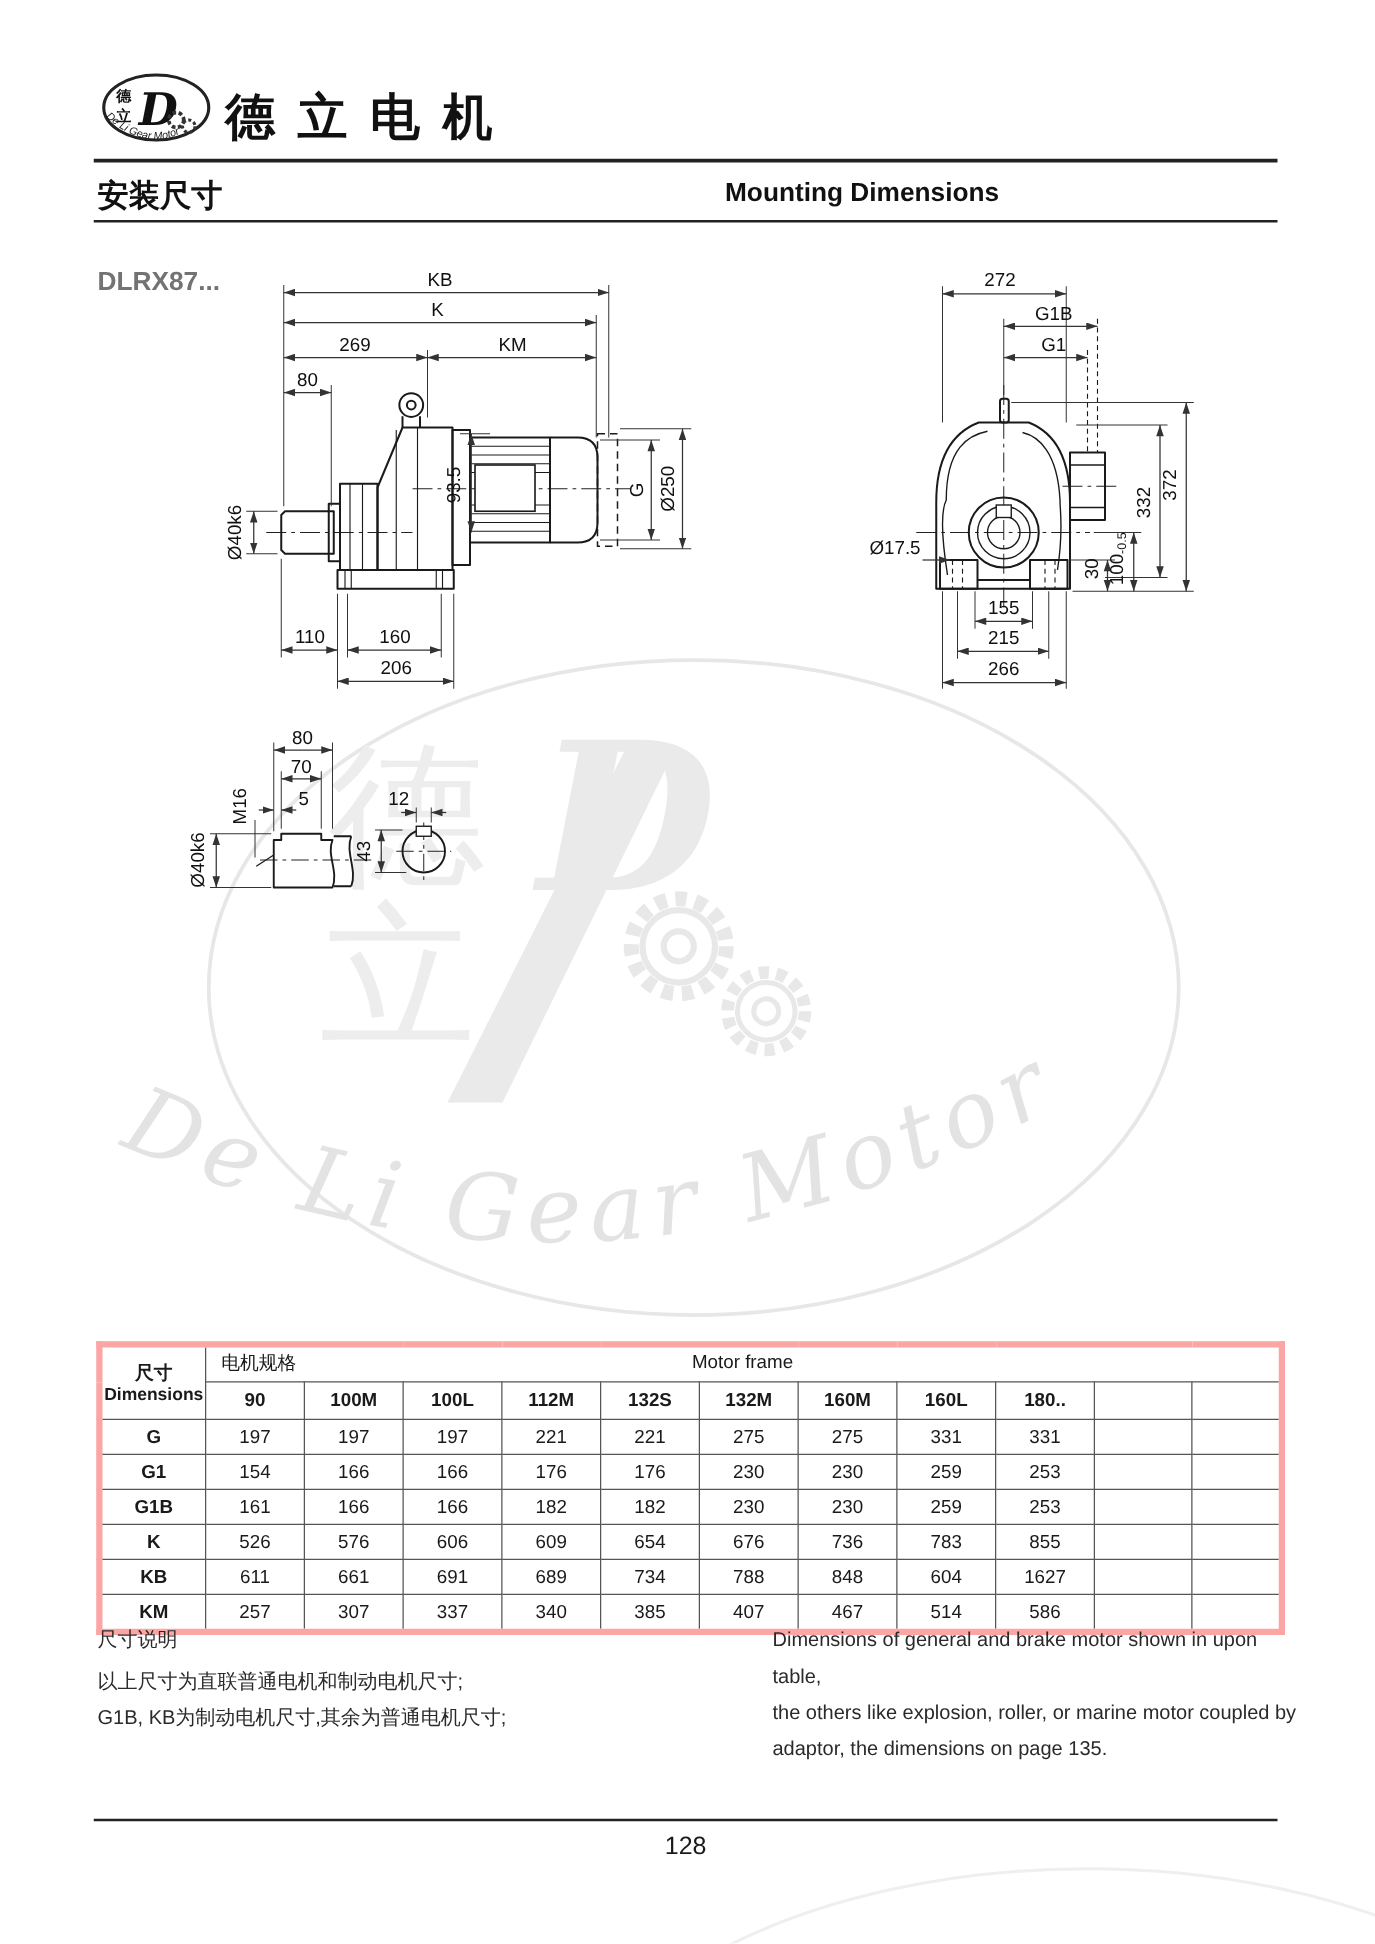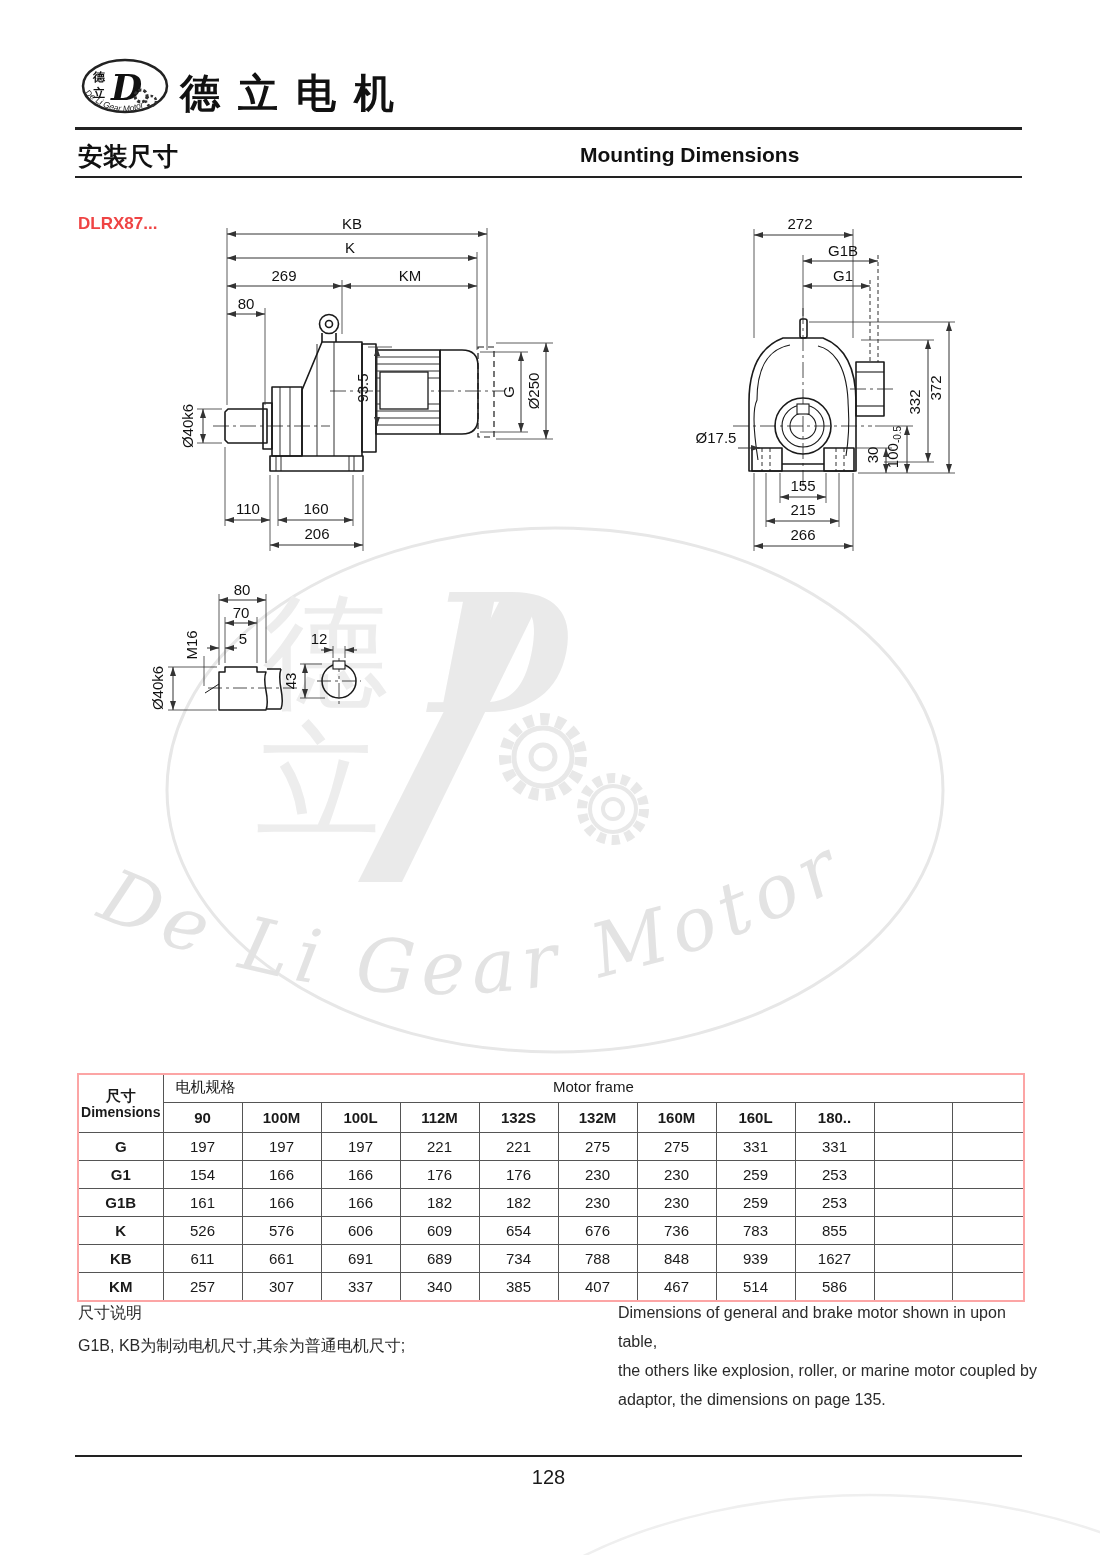--- a/index.html
+++ b/index.html
@@ -3,28 +3,28 @@
 <meta charset="utf-8">
 <style>
   html,body{margin:0;padding:0;background:#fff;}
   .page{position:relative;width:1100px;height:1555px;background:#fff;overflow:hidden;
         font-family:"Liberation Sans",sans-serif;color:#111;}
   .abs{position:absolute;}
   .rule{position:absolute;background:#222;}
   .brand{font-size:40px;font-weight:900;letter-spacing:18px;color:#111;}
   .title-zh{font-size:25px;font-weight:bold;color:#111;}
   .title-en{font-size:21px;font-weight:bold;color:#111;}
-  .model{font-size:17px;font-weight:bold;color:#ef4444;}
+  .model{font-size:21px;font-weight:bold;color:#737373;}
   svg text{font-family:"Liberation Sans",sans-serif;font-size:15px;fill:#111;}
   svg .wm-text{font-family:"DejaVu Serif",serif;}
   
   table.dims{border-collapse:collapse;table-layout:fixed;width:946px;background:transparent;}
   table.dims th,table.dims td{border:1.5px solid #555;text-align:center;vertical-align:middle;
       font-size:15px;color:#1a1a1a;padding:0;height:27px;overflow:hidden;}
-  table.dims{border:2px solid #fca5a5;}
+  table.dims{border:5px solid #fca5a5;}
   .corner div{line-height:17px;}
   .corner .zh{font-size:15px;}
   .corner .en{font-size:14px;}
   .groupcell{position:relative;height:26px;font-weight:normal;}
   .groupcell .gz{position:absolute;left:12px;top:3px;font-size:15px;font-weight:normal;}
   .groupcell .ge{position:absolute;left:50%;transform:translateX(-50%);top:3px;font-size:15px;font-weight:normal;}
   table.dims thead tr.cols th{font-weight:bold;height:29px;}
   table.dims tbody th{font-weight:bold;}
   
   .notes{position:absolute;font-size:16px;color:#2a2a2a;line-height:29px;}
@@ -417,21 +417,21 @@
           </tr>
           <tr>
             <th>KB</th>
             <td>611</td>
             <td>661</td>
             <td>691</td>
             <td>689</td>
             <td>734</td>
             <td>788</td>
             <td>848</td>
-            <td>939</td>
+            <td>604</td>
             <td>1627</td>
             <td></td>
             <td></td>
           </tr>
           <tr>
             <th>KM</th>
             <td>257</td>
             <td>307</td>
             <td>337</td>
             <td>340</td>
@@ -442,20 +442,21 @@
             <td>586</td>
             <td></td>
             <td></td>
           </tr>
         </tbody>
     </table>
   </div>
 
   <div class="notes" style="left:78px;top:1298px;width:530px;">
     <p class="nt">尺寸说明</p>
+    <p>以上尺寸为直联普通电机和制动电机尺寸;</p>
     <p>G1B, KB为制动电机尺寸,其余为普通电机尺寸;</p>
   </div>
   <div class="notes" style="left:618px;top:1298px;width:420px;">
     <p>Dimensions of general and brake motor shown in upon table,</p>
     <p>the others like explosion, roller, or marine motor coupled by</p>
     <p>adaptor, the dimensions on page 135.</p>
   </div>
 
   <div class="rule" style="left:75px;top:1455px;width:947px;height:2px;"></div>
   <div class="pagenum" style="left:75px;top:1466px;width:947px;">128</div>

